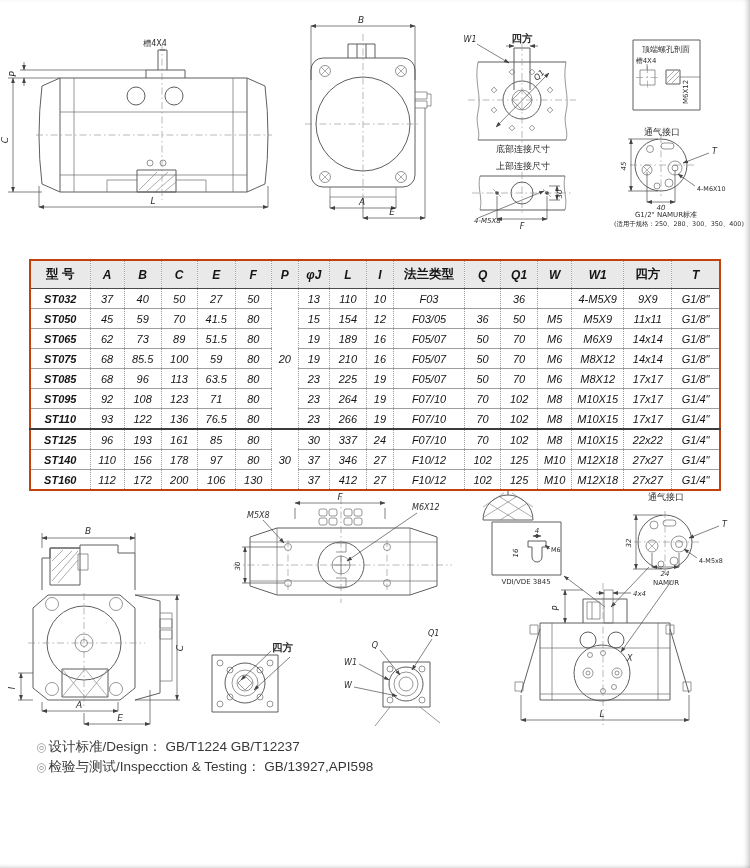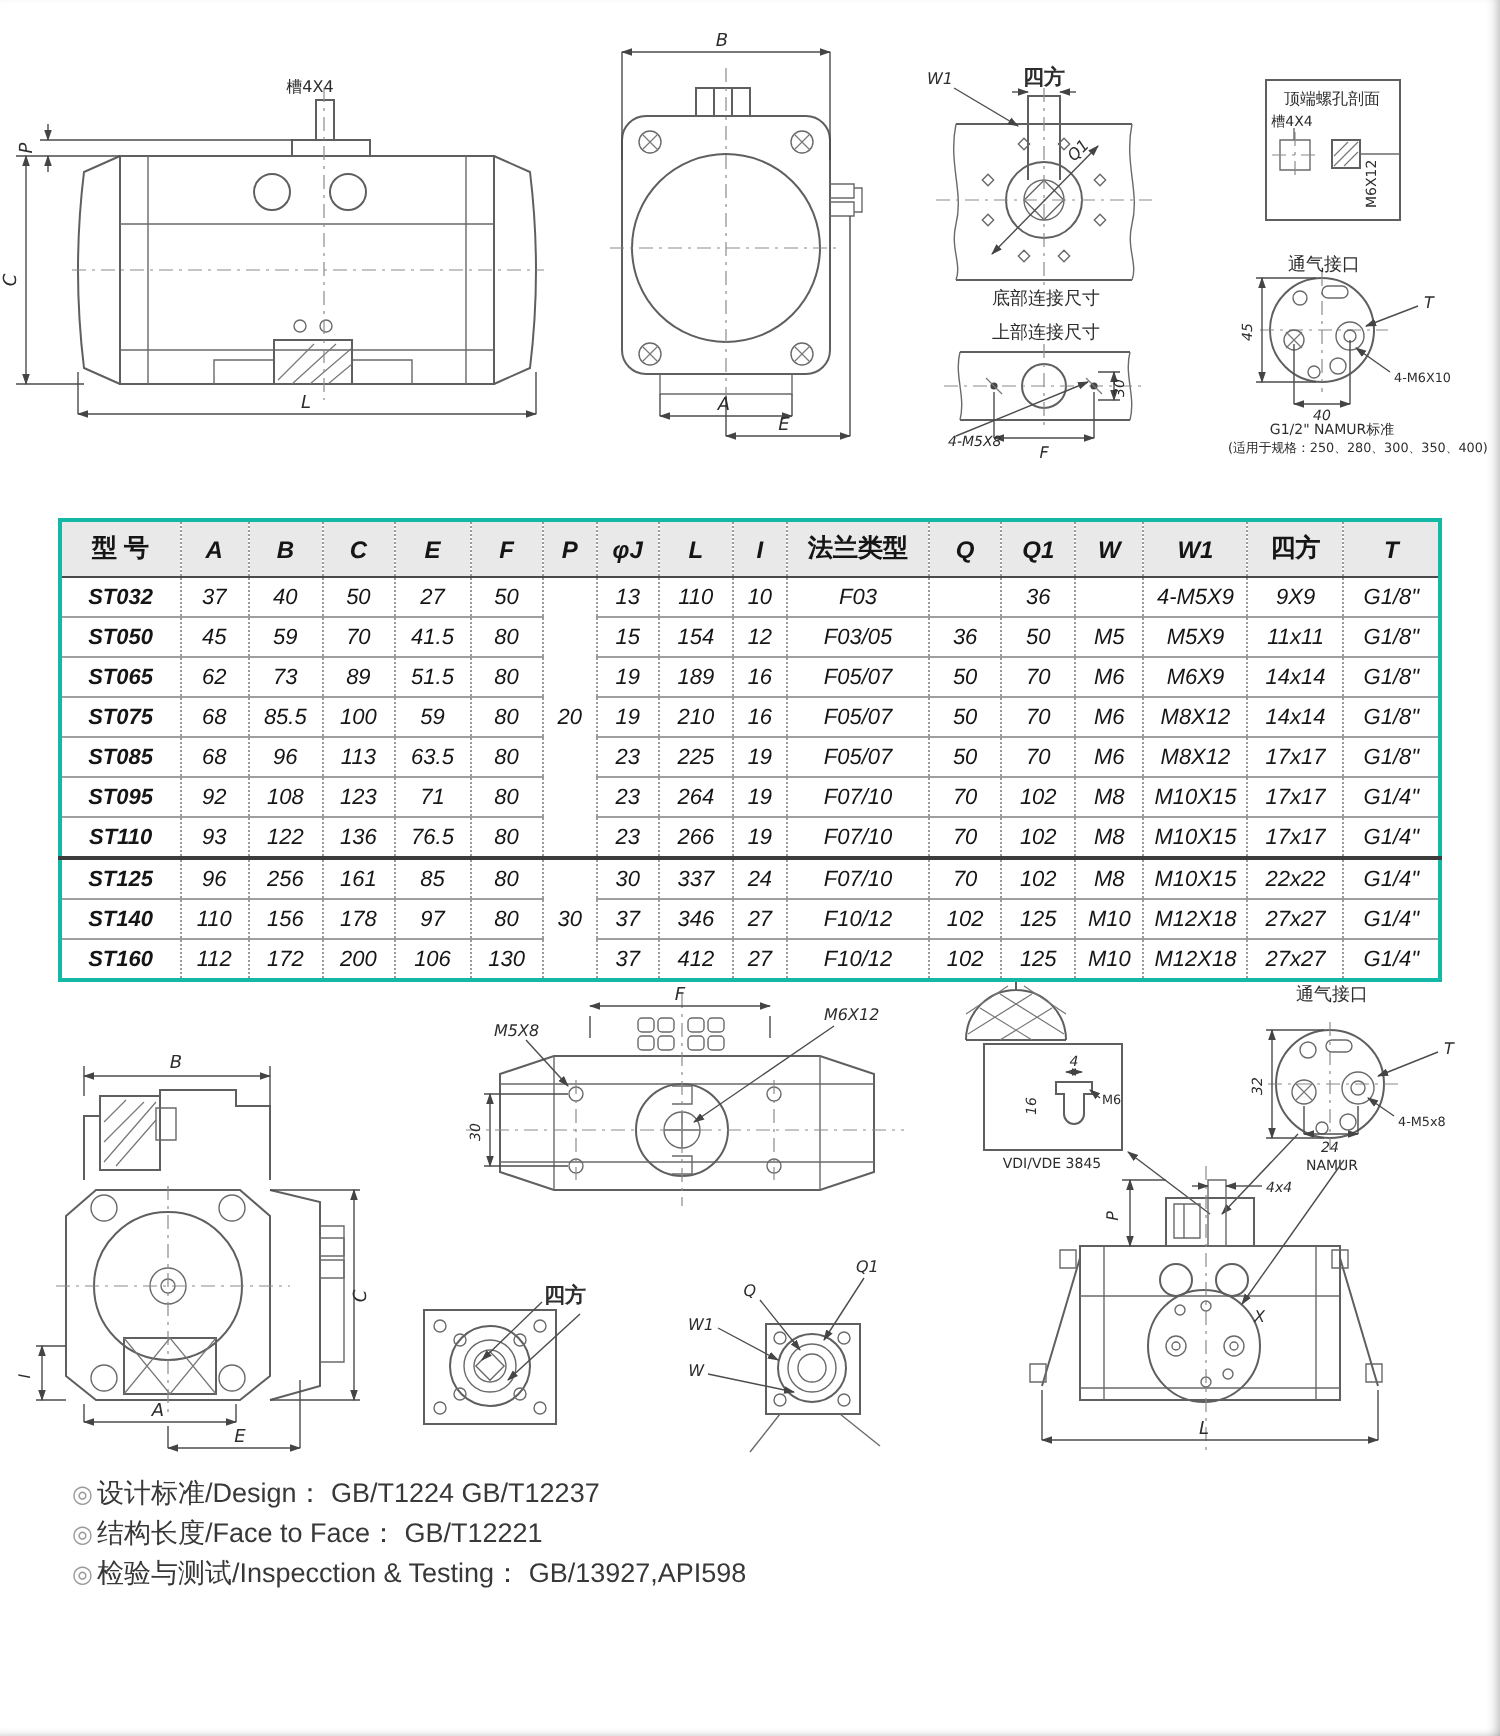--- a/index.html
+++ b/index.html
@@ -18,21 +18,21 @@
   .t9{font-size:9px;}
   .t8{font-size:8px;}
   .t7{font-size:7px;}
   .t65{font-size:6.4px;}
   .it{font-style:italic;font-size:9px;}
   .it8{font-style:italic;font-size:8px;}
   .it7{font-style:italic;font-size:7px;}
 
   
   .spec-wrap{position:absolute;left:29px;top:259px;}
-  table{border-collapse:collapse;table-layout:fixed;width:692px;border:2px solid #14b8a6;background:#fff;}
+  table{border-collapse:collapse;table-layout:fixed;width:692px;border:2px solid #c2410c;background:#fff;}
   th,td{text-align:center;font-size:11px;padding:0;white-space:nowrap;overflow:hidden;
         border-left:1px dotted #9a9a9a;font-style:italic;color:#151515;}
   th:first-child,td:first-child{border-left:none;}
   th{background:#e9e9e9;font-weight:bold;font-size:12px;height:27px;border-bottom:1.5px solid #4a4a4a;}
   th.zh{font-style:normal;font-size:12.5px;}
   td{height:19px;border-top:1px solid #9f9f9f;font-weight:500;}
   td.model{font-weight:bold;}
   tr.group-break td{border-top:2px solid #3c3c3c;}
 
   
@@ -350,21 +350,21 @@
             <td>70</td>
             <td>102</td>
             <td>M8</td>
             <td>M10X15</td>
             <td>17x17</td>
             <td>G1/4"</td>
           </tr>
           <tr class="group-break">
             <td class="model">ST125</td>
             <td>96</td>
-            <td>256</td>
+            <td>193</td>
             <td>161</td>
             <td>85</td>
             <td>80</td>
             <td rowspan="3">30</td>
             <td>30</td>
             <td>337</td>
             <td>24</td>
             <td>F07/10</td>
             <td>70</td>
             <td>102</td>
@@ -605,17 +605,16 @@
     <circle class="tn" cx="230" cy="214" r="3"></circle>
         <circle class="tn" cx="260" cy="214" r="3"></circle>
     <path class="dim" d="M271,168L241,197" marker-end="url(#aM)"></path>
     <path class="dim" d="M290,174L254,207" marker-end="url(#aM)"></path>
     <text class="t10" x="272" y="168">四方</text>
   </g>
 </svg>
 
 <div class="standards">
   <div class="std-item"><span class="bullet">◎</span><span>设计标准/Design： GB/T1224 GB/T12237</span></div>
-  <div class="std-item"><span class="bullet">◎</span><span>结构长度/Face to Face： GB/T12221</span></div>
   <div class="std-item"><span class="bullet">◎</span><span>检验与测试/Inspecction &amp; Testing： GB/13927,API598</span></div>
 </div>
 
 </div>
 
 </body></html>

